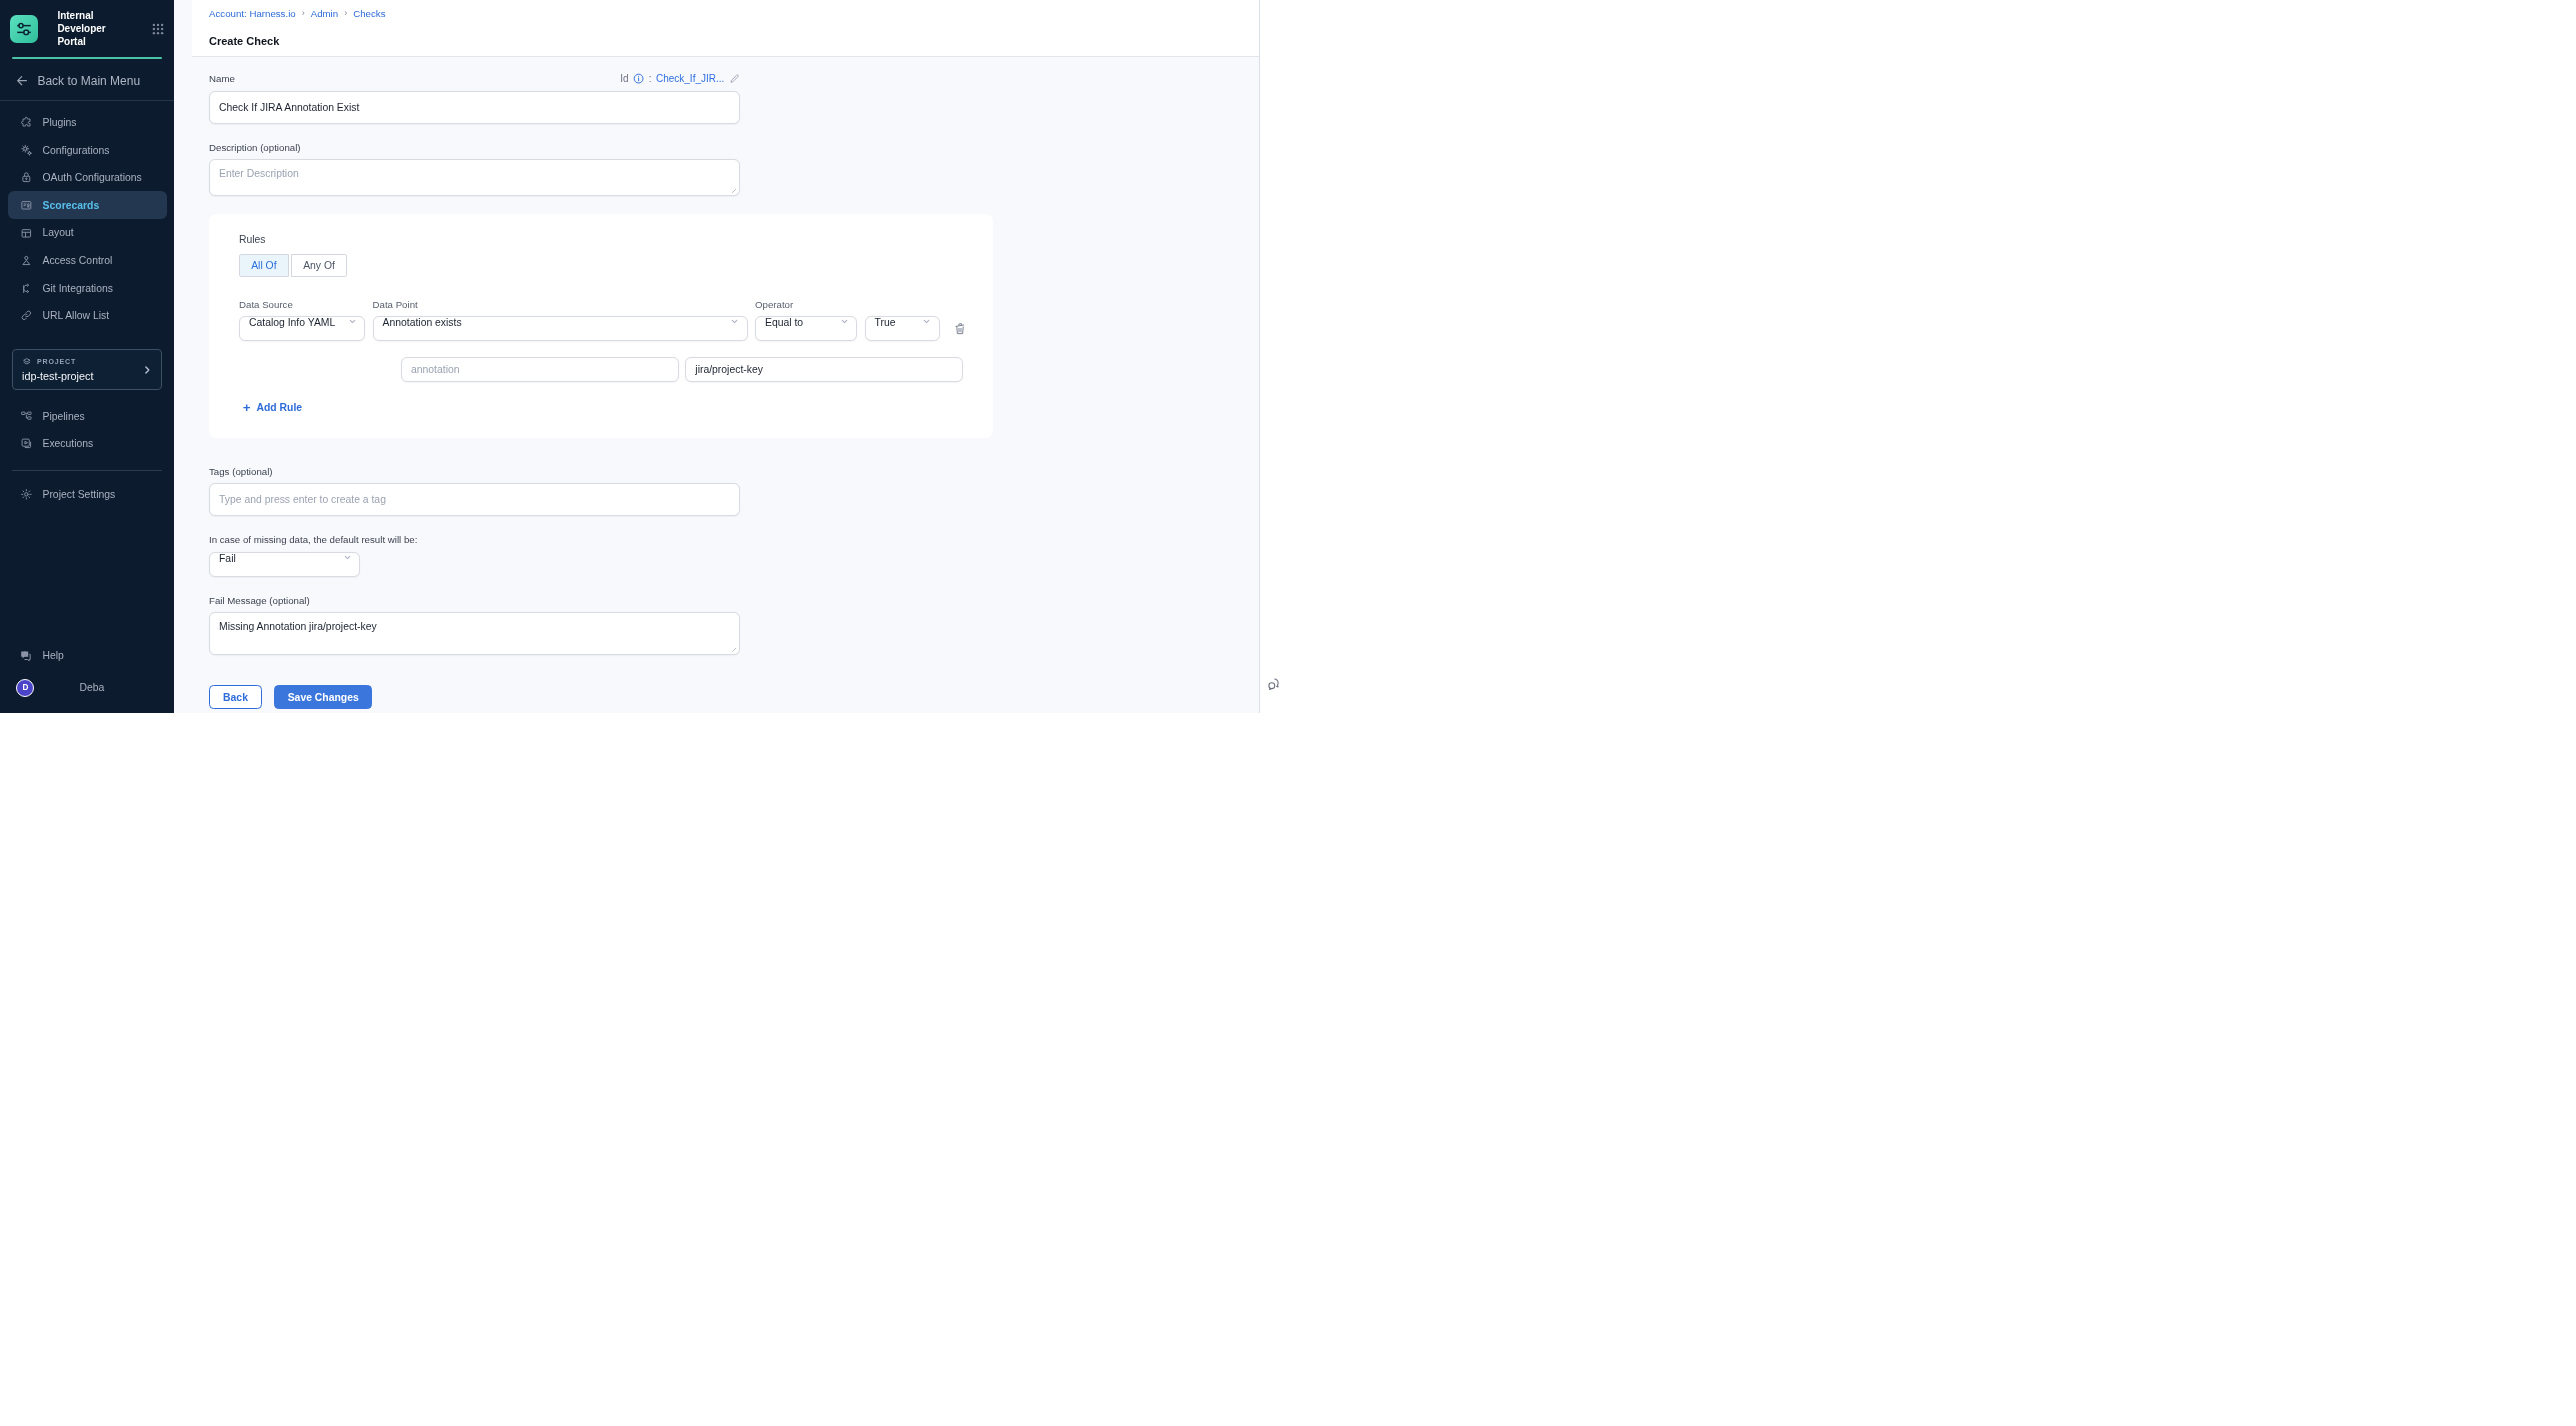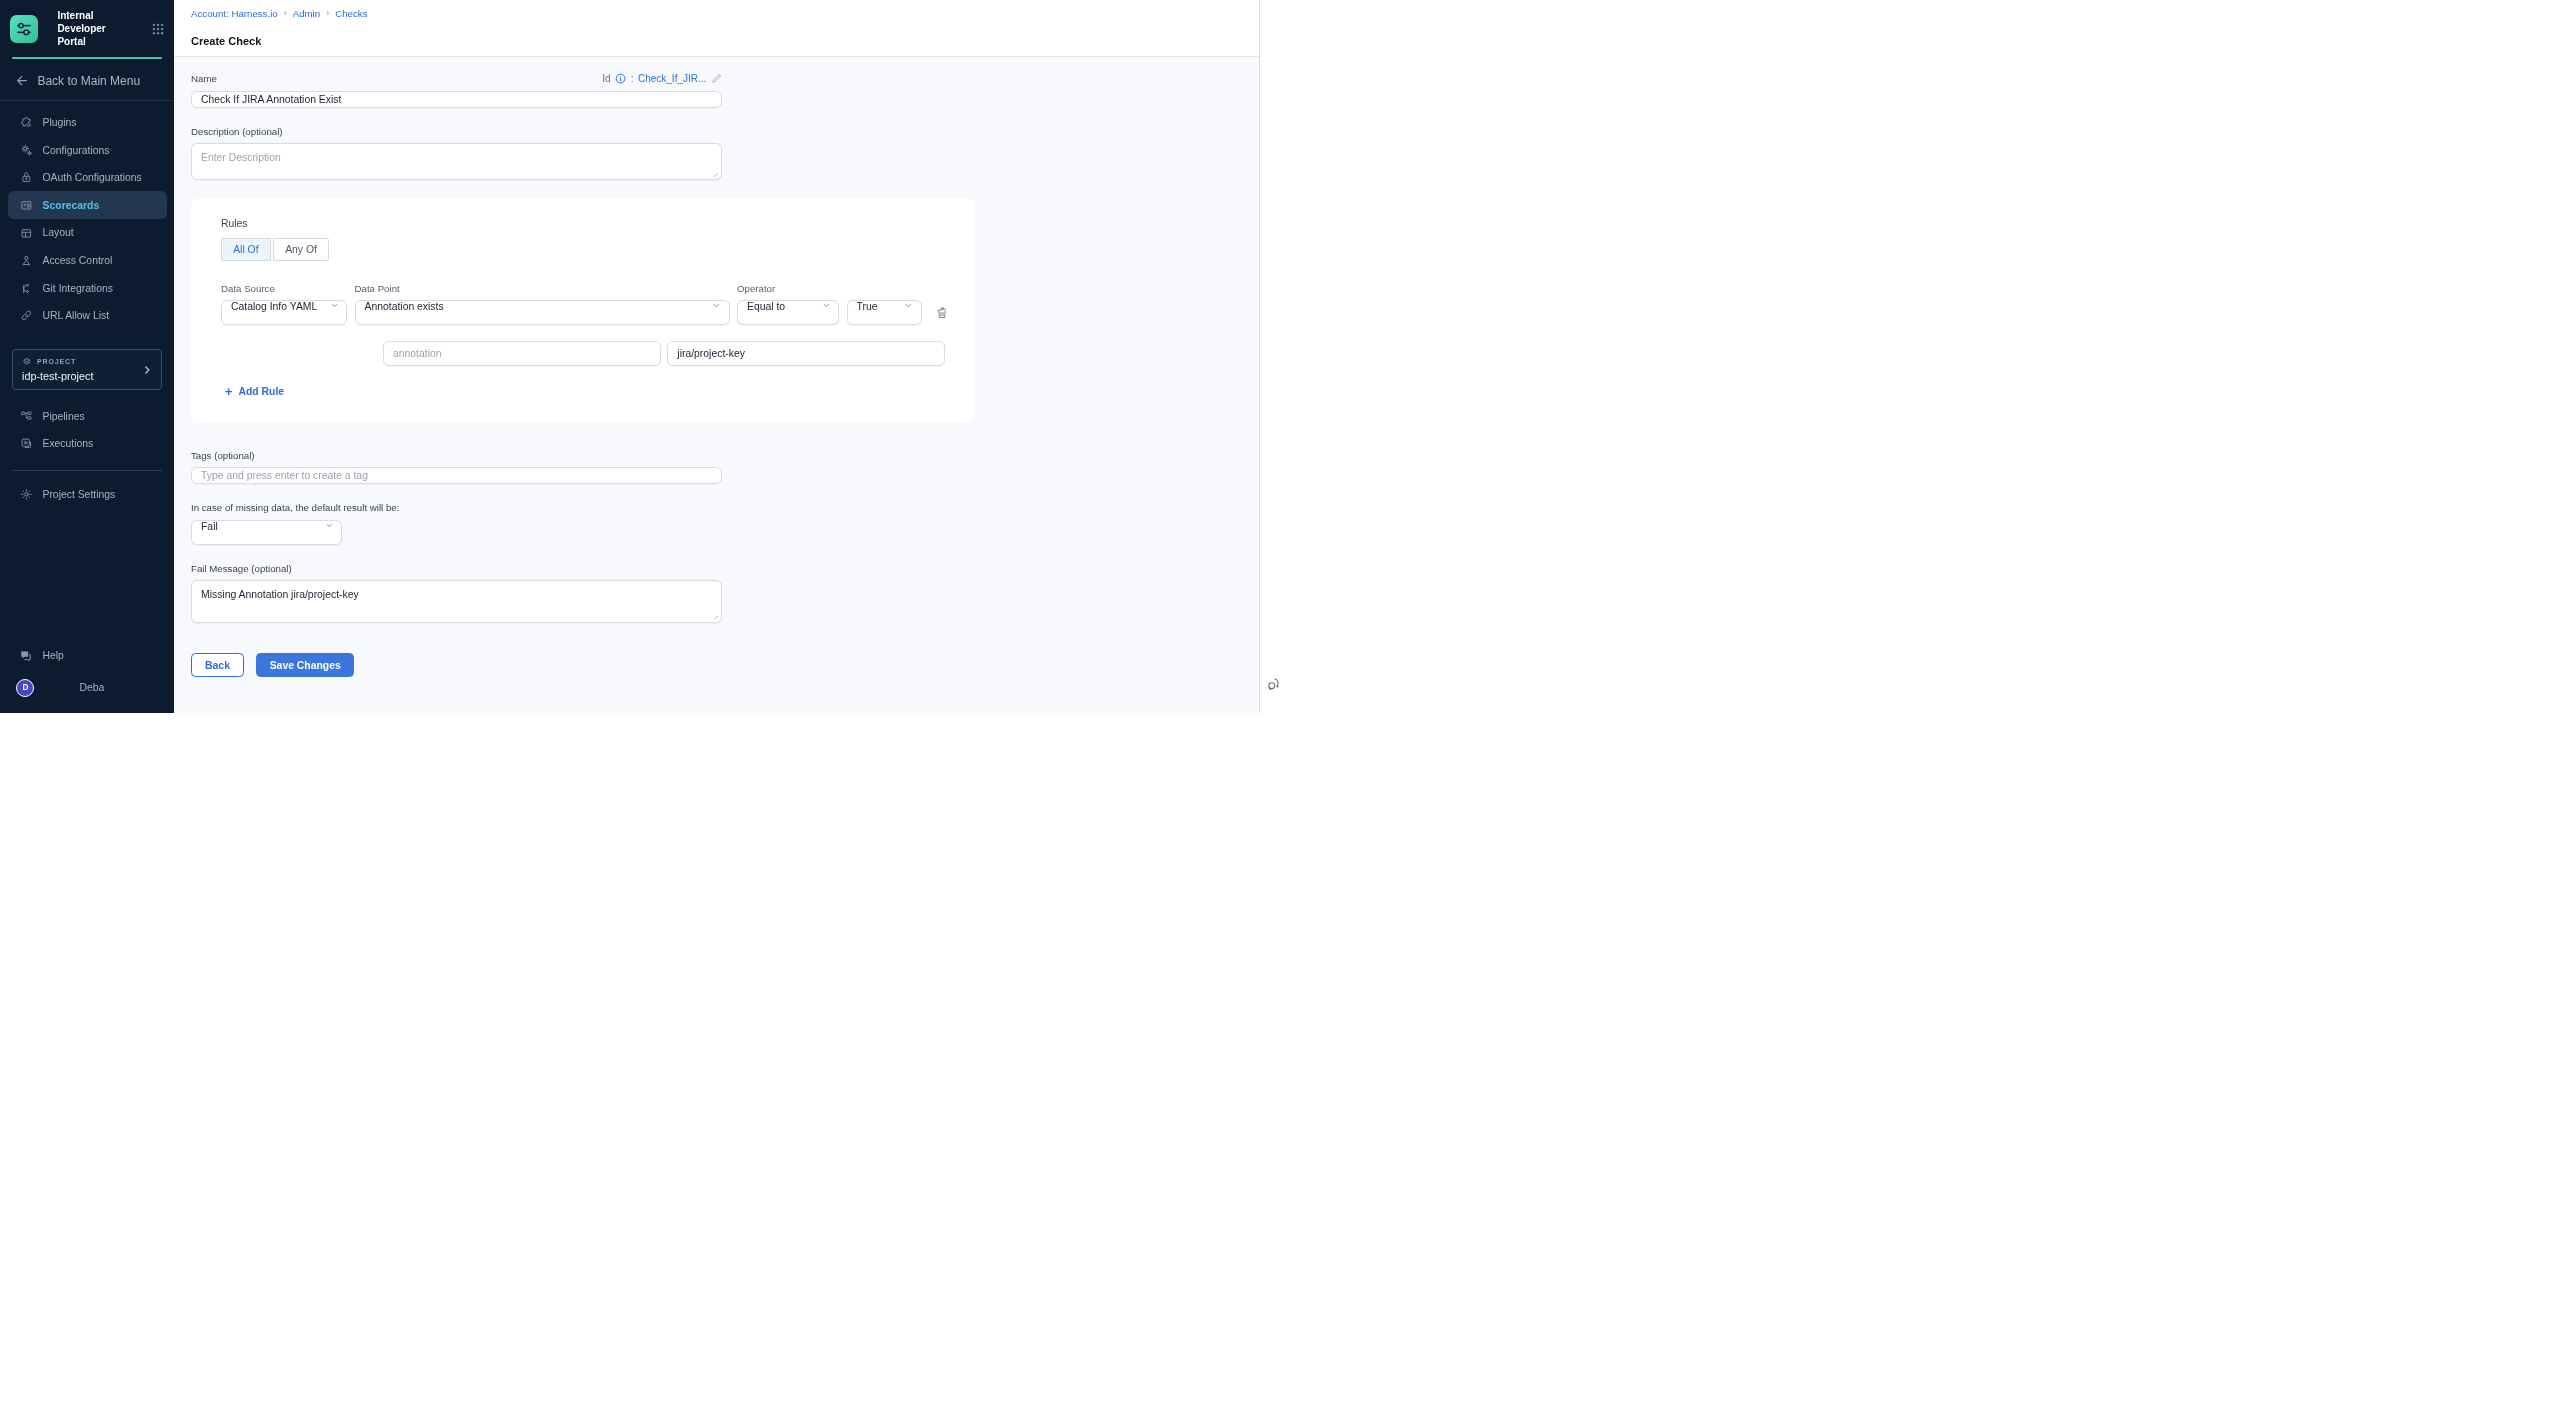--- a/index.html
+++ b/index.html
@@ -24,38 +24,38 @@
   .project-name { color:#f2f5f9; font-size:10.8px; margin-top:3.7px; }
   .project-chev { position:absolute; right:8.2px; top:50%; transform:translateY(-50%); color:#b7c0cf; }
   .menu2 { padding-top:12px; }
   .side-divider { height:0.7px; background:#2c3b50; margin:12px 12px 10.4px 12px; }
   .side-bottom { margin-top:auto; padding-bottom:10.4px; }
   .user-row { display:flex; align-items:center; gap:9px; padding:9px 0 6px 16.4px; cursor:pointer; }
   .avatar { width:18px; height:18px; border-radius:50%; background:#4b43c8; border:1.5px solid #fff; color:#fff; font-size:8.2px; font-weight:700; display:flex; align-items:center; justify-content:center; }
   .user-name { font-size:10.4px; color:#a9b1c2;margin-left:36px; }
 
   
-  .main { flex:1; display:flex; flex-direction:column; background:#f8f9fd; min-width:0; }
+  .main { flex:1; display:flex; flex-direction:column; background:#f8f9fd; min-width:0;padding-left:18px; }
   .page-header { background:#fff; padding:7.5px 0 9px 17px; border-bottom:0.7px solid #e3e5ec; }
   .breadcrumb { font-size:9.7px; display:flex; align-items:center; gap:6px; }
   .breadcrumb a { color:#2e6cd9; text-decoration:none; cursor:pointer; }
   .crumb-sep { color:#7c8698; font-size:9px; }
   .page-title { font-size:11px; font-weight:700; color:#10141c; margin-top:16px; }
   .content { flex:1; padding:16.4px 0 0 17px; overflow:hidden; }
   .form-col { width:531px; }
 
   .lbl { font-size:9.7px; color:#3c4350; margin-bottom:6.7px; }
   .name-row { display:flex; justify-content:space-between; align-items:flex-end; margin-bottom:6.7px; }
   .name-row .lbl { margin-bottom:0; }
   .id-block { display:flex; align-items:center; gap:4.5px; font-size:10px; color:#6c7382; }
   .id-link { color:#2e6fe0; text-decoration:none; cursor:pointer; }
   .pencil { color:#8d95a5; cursor:pointer; display:flex; }
   .info-ic { color:#2e6fe0; display:flex; cursor:pointer; }
 
-  input.txt { width:100%; height:17px; border:0.7px solid #d9dbe3; border-radius:6px; background:#fff; padding:0 9px; font-size:10.4px; color:#1c2330; font-family:inherit; box-shadow:0 0.7px 1.5px rgba(40,41,61,.05); outline:none; }
+  input.txt { width:100%; height:33px; border:0.7px solid #d9dbe3; border-radius:6px; background:#fff; padding:0 9px; font-size:10.4px; color:#1c2330; font-family:inherit; box-shadow:0 0.7px 1.5px rgba(40,41,61,.05); outline:none; }
   input.txt::placeholder, textarea::placeholder { color:#9aa3b2; }
   .ta-wrap { position:relative; }
   textarea.txt { width:100%; border:0.7px solid #d9dbe3; border-radius:6px; background:#fff; padding:7.5px 9px; font-size:10.4px; color:#1c2330; font-family:inherit; box-shadow:0 0.7px 1.5px rgba(40,41,61,.05); resize:none; outline:none; display:block; }
   .ta-wrap::after { content:""; position:absolute; right:3.7px; bottom:3.7px; width:6.7px; height:6.7px;
      background:repeating-linear-gradient(135deg,#b9bec9 0 0.7px,transparent 0.7px 3px); clip-path:polygon(100% 0,0 100%,100% 100%); }
   .sect { margin-bottom:18px; }
 
   
   .rules-card { width:784px; background:#fff; border-radius:7.5px; padding:19.4px 30px 22.4px 30px; margin-bottom:28px; }
   .rules-lbl { font-size:10.4px; color:#3c4350; margin-bottom:9px; }

